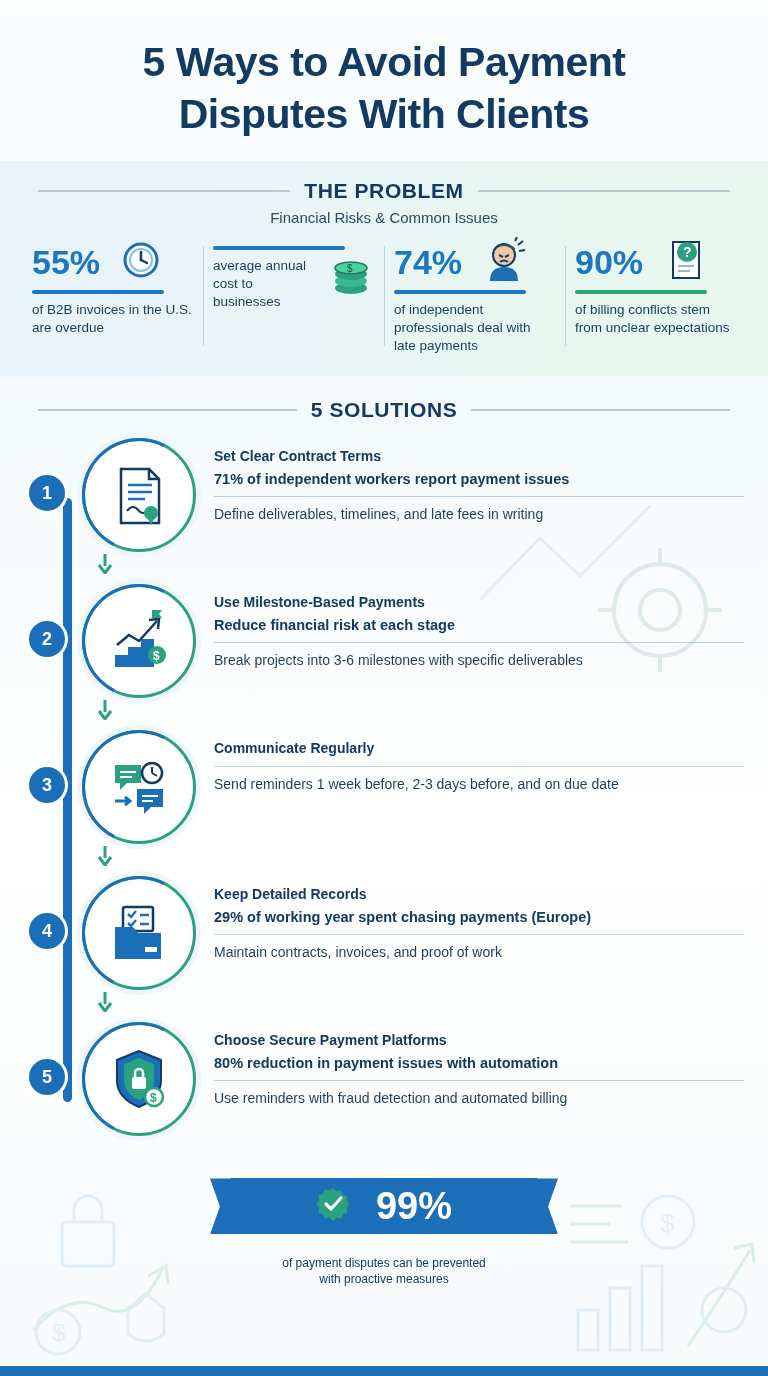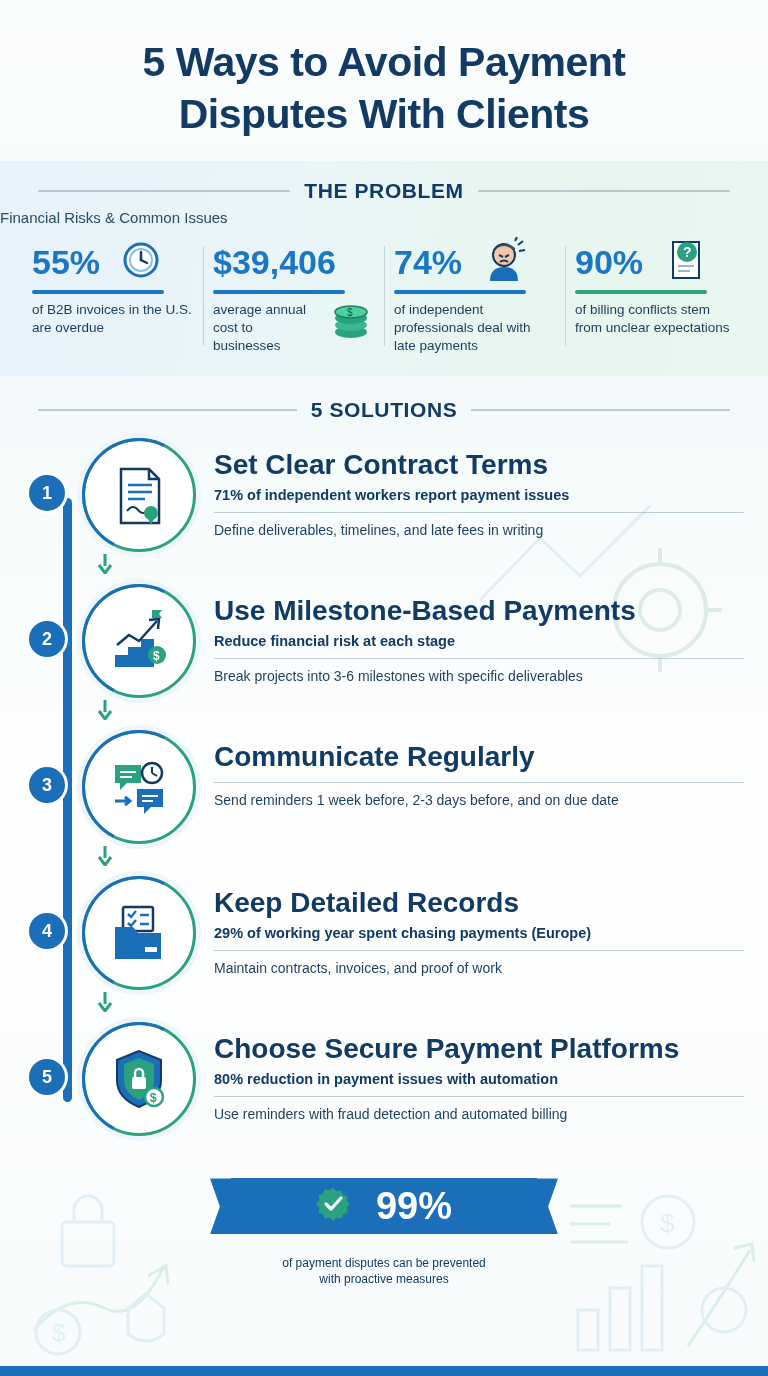--- a/index.html
+++ b/index.html
@@ -65,20 +65,21 @@
     opacity: .55;
   }
   .section-head .head-text {
     font-size: 21px;
     font-weight: bold;
     color: #123a63;
     letter-spacing: 0.6px;
     white-space: nowrap;
   }
   .section-sub {
+    text-align: center;
     font-size: 15px;
     color: #2a4a63;
     margin-top: 6px;
   }
   .stats {
     display: flex;
     margin-top: 14px;
     padding: 0 22px;
   }
   .stat {
@@ -193,21 +194,21 @@
     border-left-color: #1b6fb8;
     transform: rotate(-18deg);
   }
   .sol-text {
     flex: 1 1 auto;
     padding-left: 18px;
     padding-top: 12px;
     padding-right: 24px;
   }
   .sol-title {
-    font-size: 28px;
+    font-size: 14px;
     font-weight: bold;
     color: #123a63;
     line-height: 1.18;
   }
   .sol-stat {
     font-size: 14.5px;
     font-weight: bold;
     color: #123a63;
     margin-top: 6px;
   }
@@ -378,23 +379,20 @@
               <line x1="21" y1="21" x2="21" y2="13" stroke="#123a63" stroke-width="2.5" stroke-linecap="round"></line>
               <line x1="21" y1="21" x2="27" y2="24" stroke="#123a63" stroke-width="2.5" stroke-linecap="round"></line>
             </svg>
           </div>
         </div>
         <div class="stat-underline"></div>
         <div class="stat-desc">of B2B invoices in the U.S. are overdue</div>
       </div>
 
       <div class="stat">
-        <div class="stat-top">
-          <div class="stat-num">$39,406</div>
-        </div>
         <div class="stat-underline"></div>
         <div style="display:flex; align-items:flex-start; gap:6px;">
           <div class="stat-desc">average annual cost to businesses</div>
           <div class="stat-icon" style="margin-top:4px;">
             <svg width="46" height="46" viewBox="0 0 46 46">
               <ellipse cx="23" cy="34" rx="16" ry="6" fill="#2aa17f"></ellipse>
               <ellipse cx="23" cy="27" rx="16" ry="6" fill="#39b98f"></ellipse>
               <ellipse cx="23" cy="20" rx="16" ry="6" fill="#2aa17f"></ellipse>
               <ellipse cx="23" cy="14" rx="16" ry="6" fill="#4ecfa0" stroke="#1d7d5f" stroke-width="1.5"></ellipse>
               <text x="19" y="18" font-size="10" fill="#0e5a43" font-family="Liberation Sans, sans-serif">$</text>

